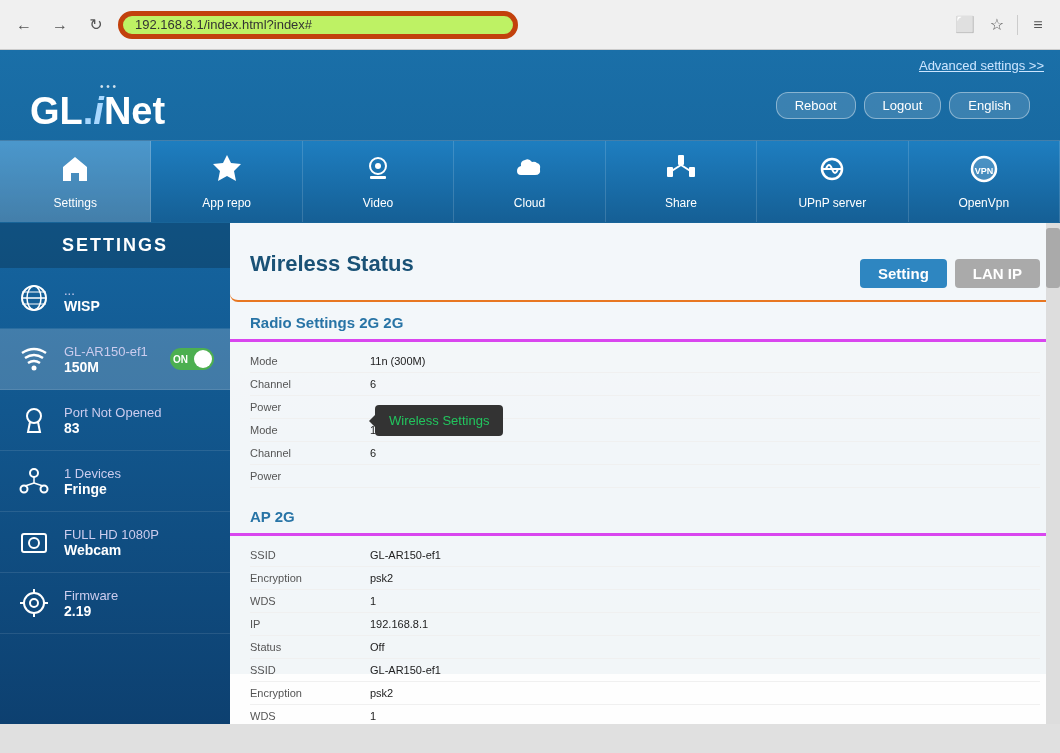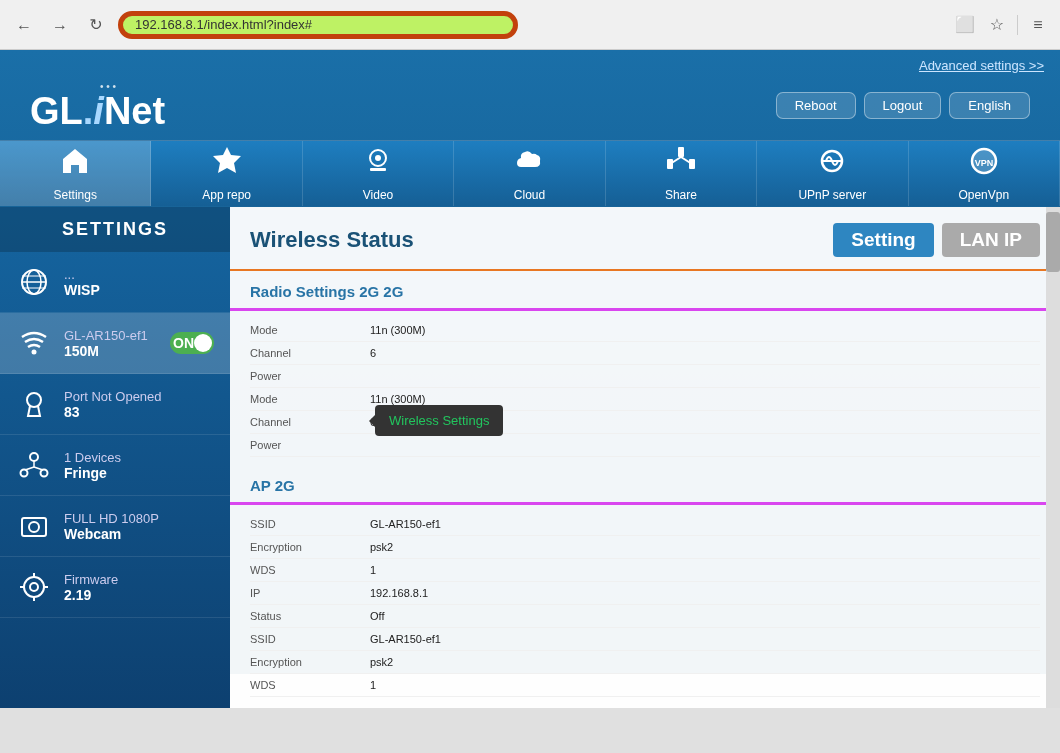--- a/index.html
+++ b/index.html
@@ -64,39 +64,39 @@
       align-items: center;
       justify-content: space-between;
       padding: 0 30px 10px 30px;
     }
     .header-buttons { display: flex; gap: 8px; }
     .header-btn {
       background: rgba(255,255,255,0.15);
       border: 1px solid rgba(255,255,255,0.4);
       color: white;
       padding: 5px 18px;
-      border-radius: 7px;
+      border-radius: 12px;
       cursor: pointer;
       font-size: 13px;
     }
 
     
     .nav-bar {
       background: linear-gradient(180deg, #1e7ec0 0%, #155f95 100%);
       display: flex;
       border-top: 1px solid rgba(255,255,255,0.2);
       border-bottom: 1px solid rgba(0,0,0,0.2);
     }
     .nav-item {
       flex: 1;
       display: flex;
       flex-direction: column;
       align-items: center;
       justify-content: center;
-      padding: 4px 8px;
+      padding: 12px 8px;
       cursor: pointer;
       color: white;
       font-size: 12px;
       border-right: 1px solid rgba(255,255,255,0.15);
       transition: background 0.2s;
     }
     .nav-item.active { background: rgba(255,255,255,0.2); }
     .nav-icon { font-size: 28px; margin-bottom: 4px; }
 
     
@@ -139,21 +139,21 @@
     .toggle-container { margin-left: auto; }
     .toggle {
       width: 44px; height: 22px;
       background: #4caf50;
       border-radius: 11px;
       position: relative;
       cursor: pointer;
       display: flex; align-items: center;
     }
     .toggle-label {
-      font-size: 14px;
+      font-size: 10px;
       color: white;
       font-weight: bold;
       position: absolute;
       left: 3px;
     }
     .toggle-knob {
       width: 18px; height: 18px;
       background: white;
       border-radius: 50%;
       position: absolute;
@@ -166,34 +166,36 @@
       background: rgba(255,255,255,0.95);
       overflow-y: auto;
       position: relative;
     }
     .content-header {
       display: flex;
       align-items: center;
       justify-content: space-between;
       padding: 16px 20px 12px 20px;
       border-bottom: 2px solid #e87722;
+      border-radius: 8px;
     }
     .content-title {
       font-size: 22px;
       color: #1a5276;
       font-weight: bold;
     }
     .content-header-btns { display: flex; gap: 8px; }
     .content-btn {
       padding: 6px 18px;
       border: none;
       border-radius: 4px;
       cursor: pointer;
-      font-size: 19px;
+      font-size: 15px;
       font-weight: bold;
+      margin-top: 20px;
     }
     .content-btn.primary { background: #2e86c1; color: white; }
     .content-btn.secondary { background: #aaa; color: white; }
 
     .section-title {
       font-size: 15px;
       color: #2874a6;
       padding: 12px 20px 8px 20px;
       border-bottom: 3px solid #d946ef;
       font-weight: bold;

